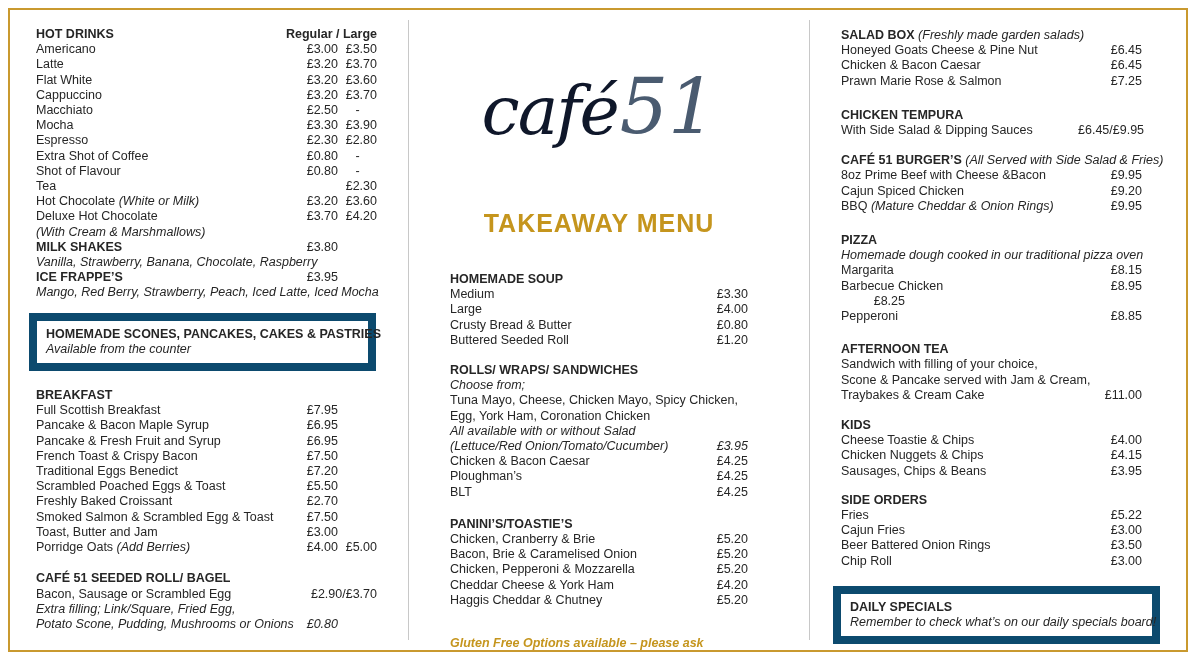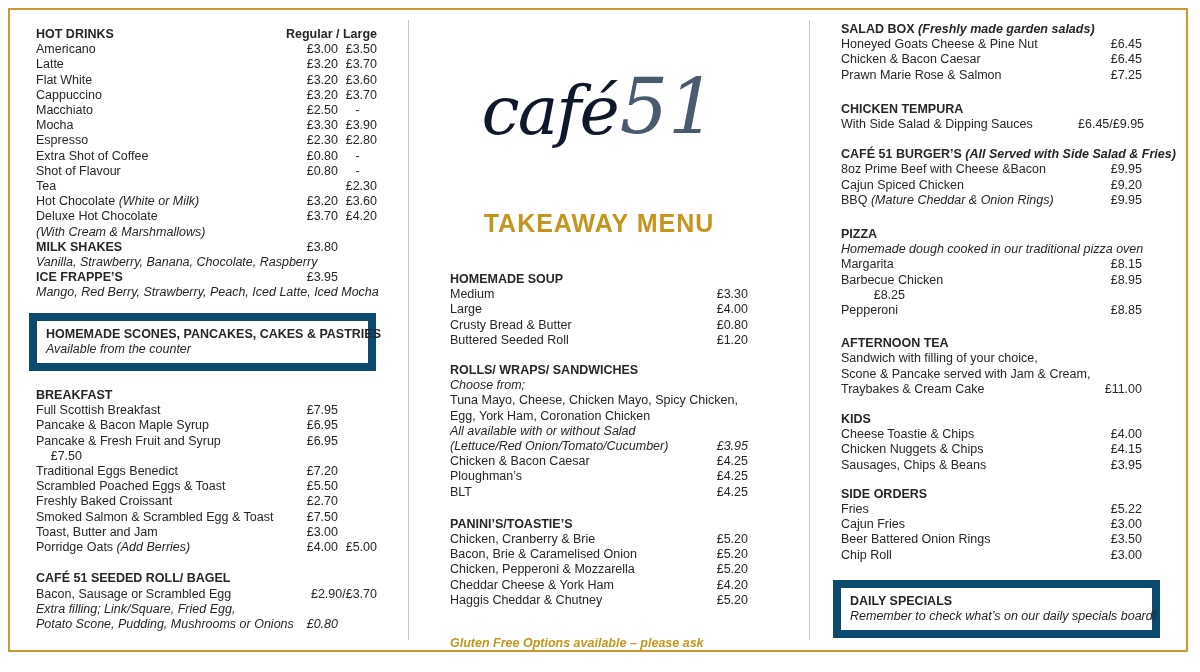--- a/index.html
+++ b/index.html
@@ -18,21 +18,21 @@
   .col{position:absolute;}
   .col-left{left:36px;top:27px;width:341px;}
   .col-mid{left:450px;top:24px;width:298px;}
   .col-right{left:841px;top:20px;width:301px;}
   .sec{margin:0;}
   .row{display:flex;line-height:15.2px;white-space:nowrap;}
   .name{flex:1 1 auto;min-width:0;}
   .it{font-style:italic;}
   .note{font-style:italic;}
   .sec-title{font-weight:bold;}
-  .tnote{font-style:italic;font-weight:700;}
+  .tnote{font-style:italic;font-weight:400;}
   .hdr-right{margin-left:auto;font-weight:bold;}
   .p1,.p2,.ps,.pw{flex:0 0 auto;text-align:right;}
   .p1{width:46px;}
   .p2{width:39px;}
   .pw{width:85px;}
   .ps{width:64px;}
   .dash{text-align:center;}
   .goldbox{
     border:8px solid #0c4a6e;padding:6px 9px;box-sizing:border-box;
   }
@@ -172,20 +172,21 @@
         <span class="name">Pancake &amp; Bacon Maple Syrup</span>
         <span class="p1">£6.95</span>
         <span class="p2"></span>
       </div>
       <div class="row">
         <span class="name">Pancake &amp; Fresh Fruit and Syrup</span>
         <span class="p1">£6.95</span>
         <span class="p2"></span>
       </div>
       <div class="row">
+        <span class="name">French Toast &amp; Crispy Bacon</span>
         <span class="p1">£7.50</span>
         <span class="p2"></span>
       </div>
       <div class="row">
         <span class="name">Traditional Eggs Benedict</span>
         <span class="p1">£7.20</span>
         <span class="p2"></span>
       </div>
       <div class="row">
         <span class="name">Scrambled Poached Eggs &amp; Toast</span>
@@ -316,21 +317,21 @@
         <div class="row">
           <span class="name">Haggis Cheddar &amp; Chutney</span>
           <span class="ps">£5.20</span>
         </div>
       </div>
       <div class="sec goldnote" style="margin-top: 28px;">Gluten Free Options available – please ask</div>
     </div>
 </div>
 
 <div class="col col-right">
-    <div class="sec" style="margin-top: 2px;">
+    <div class="sec" style="margin-top: 8px;">
       <div class="row title-row">
         <span class="sec-title">SALAD BOX</span>
         <span class="tnote">&nbsp;(Freshly made garden salads)</span>
       </div>
       <div class="row">
         <span class="name">Honeyed Goats Cheese &amp; Pine Nut</span>
         <span class="ps">£6.45</span>
       </div>
       <div class="row">
         <span class="name">Chicken &amp; Bacon Caesar</span>

